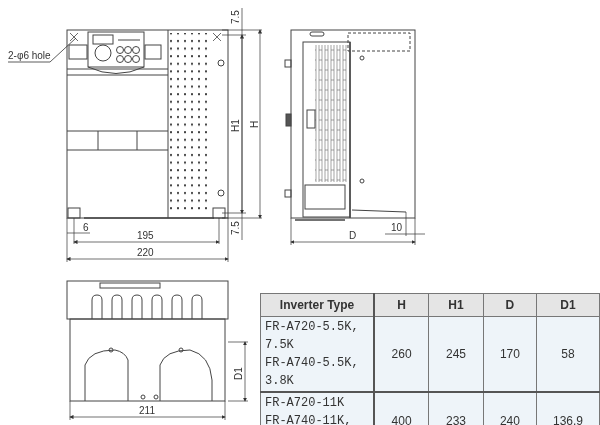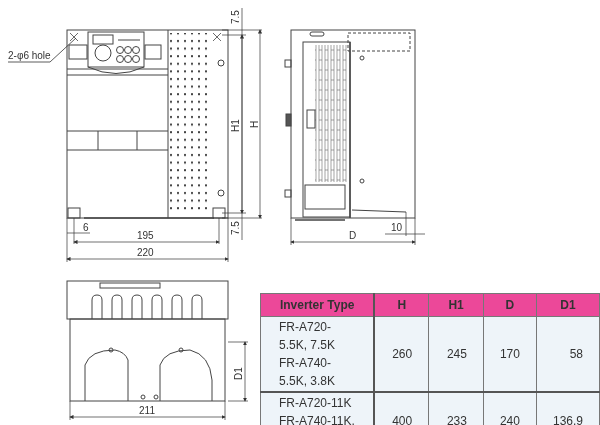--- a/index.html
+++ b/index.html
@@ -1,22 +1,22 @@
 <!DOCTYPE html>
 <html><head>
 <meta charset="utf-8">
 <style>
   html, body { margin:0; padding:0; background:#ffffff; }
   body { width:600px; height:425px; position:relative; overflow:hidden; font-family:"Liberation Sans", sans-serif; }
   svg.drawing { position:absolute; left:0; top:0; }
   svg text { font-family:"Liberation Sans", sans-serif; fill:#333; }
   .tbl { position:absolute; left:260px; top:293px; border-collapse:collapse; font-family:"Liberation Sans", sans-serif; font-size:12px; color:#333; }
-  .tbl th { background:#ec4899; font-weight:bold; height:22px; border:1px solid #777; padding:0 8px; text-align:center; }
-  .tbl td { background:#eef4f9; border:1px solid #777; text-align:right; padding:0 16px; }
-  .tbl td.type { text-align:left; line-height:18px; padding:1px 18px; }
+  .tbl th { background:#e5e5e5; font-weight:bold; height:22px; border:1px solid #777; padding:0 8px; text-align:center; }
+  .tbl td { background:#eef4f9; border:1px solid #777; text-align:center; padding:0 16px; }
+  .tbl td.type { text-align:left; line-height:18px; padding:1px 4px;font-family:Liberation Mono, monospace; }
   .tbl .bl { border-left:2px solid #555; }
   .tbl .bb { border-bottom:2px solid #555; }
 </style>
 </head>
 <body>
 
 <svg class="drawing" width="600" height="425" viewBox="0 0 600 425">
   <defs>
     <marker id="ar" markerWidth="6" markerHeight="6" refX="5" refY="3" orient="auto">
         <path d="M0,0 L6,3 L0,6 z" fill="#333"></path>

